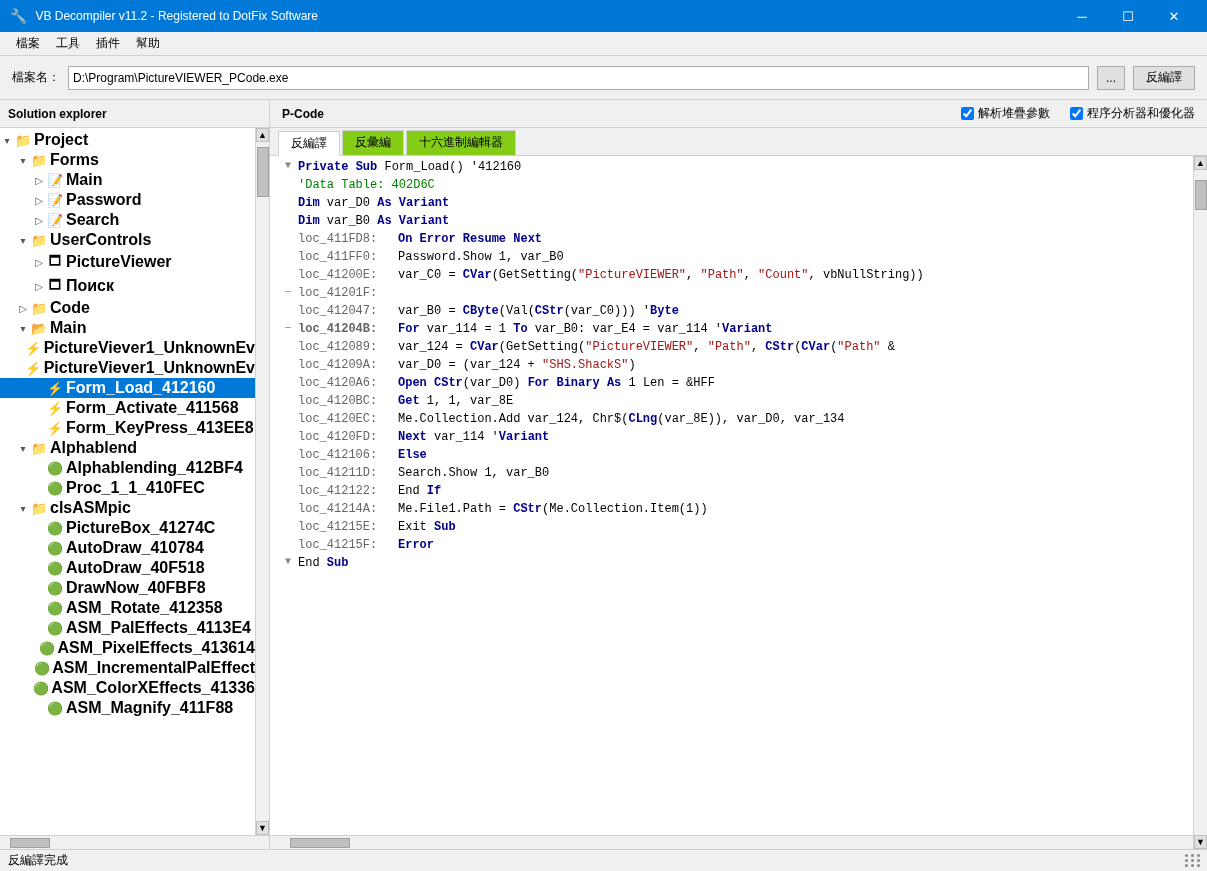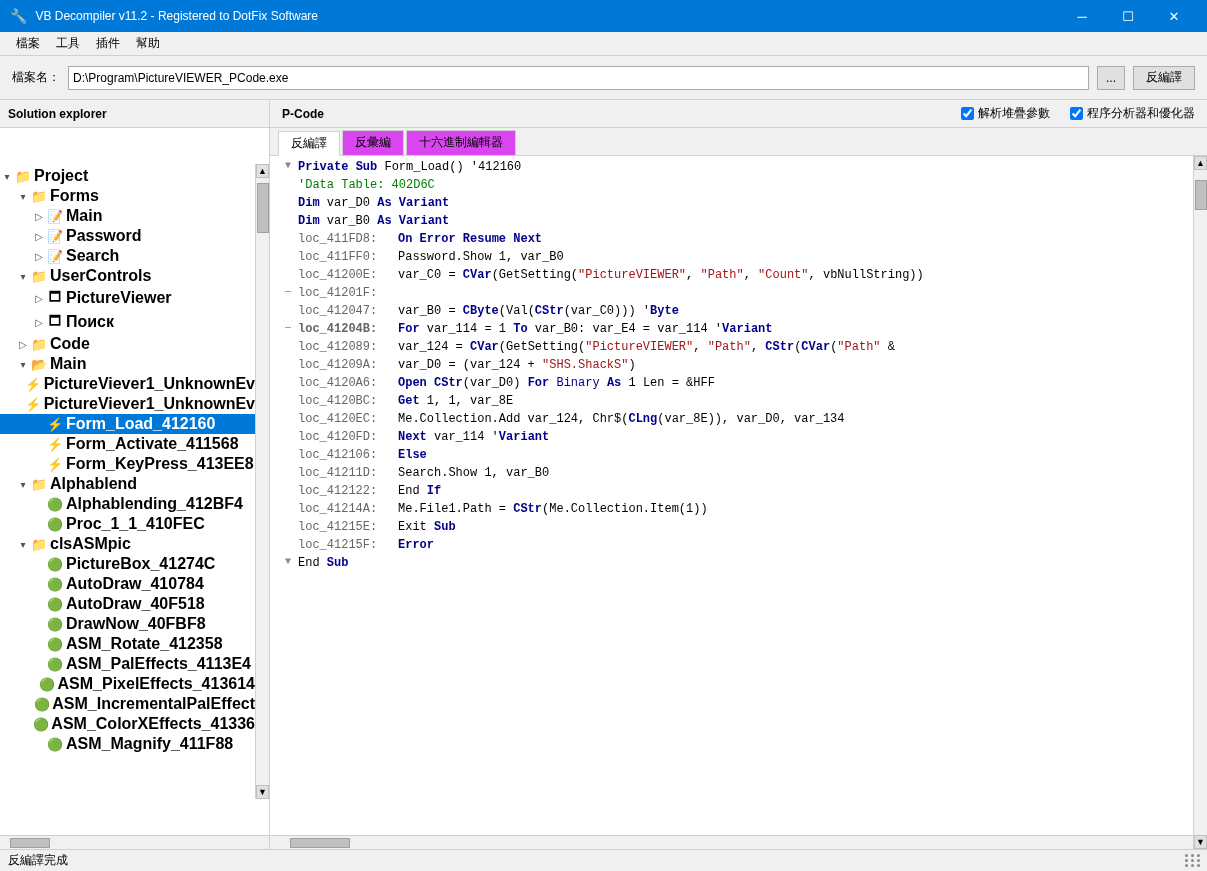--- a/index.html
+++ b/index.html
@@ -20,21 +20,21 @@
     .filebar { display: flex; align-items: center; padding: 8px 12px; gap: 8px; background: #f0f0f0; border-bottom: 1px solid #d0d0d0; height: 44px; }
     .filebar-label { font-size: 12px; white-space: nowrap; }
     .filebar-input { flex: 1; height: 24px; border: 1px solid #ababab; padding: 2px 4px; font-size: 12px; background: white; }
     .filebar-browse { height: 24px; padding: 2px 8px; border: 1px solid #ababab; background: #e0e0e0; cursor: pointer; font-size: 12px; }
     .filebar-decompile { height: 24px; padding: 2px 12px; border: 1px solid #ababab; background: #e0e0e0; cursor: pointer; font-size: 12px; }
 
     
     .main-area { display: flex; flex: 1; overflow: hidden; }
 
     
-    .sidebar { width: 270px; min-width: 270px; display: flex; flex-direction: column; border-right: 1px solid #d0d0d0; background: white; overflow: hidden; gap: 36px; }
+    .sidebar { width: 270px; min-width: 270px; display: flex; flex-direction: column; border-right: 1px solid #d0d0d0; background: white; overflow: hidden; }
     .sidebar-header { padding: 4px 8px; font-size: 12px; font-weight: bold; background: #f0f0f0; border-bottom: 1px solid #d0d0d0; height: 28px; display: flex; align-items: center; }
 
     
     .tree { flex: 1; overflow-y: auto; overflow-x: auto; background: white; padding: 2px 0; }
     .tree-item { display: flex; align-items: center; padding: 1px 0; cursor: pointer; white-space: nowrap; font-size: 12px; }
     .tree-item.selected { background: #0078d7; color: white; }
     .tree-item .indent { display: inline-block; }
     .tree-item .toggle { width: 14px; display: inline-flex; align-items: center; justify-content: center; font-size: 10px; color: #555; }
     .tree-item .icon { width: 18px; margin-right: 2px; display: inline-flex; align-items: center; justify-content: center; }
     .tree-item .label { font-size: 16px; font-weight: bold; }
@@ -48,21 +48,21 @@
     .right-panel { flex: 1; display: flex; flex-direction: column; overflow: hidden; background: white; }
     .right-header { display: flex; align-items: center; padding: 4px 12px; background: #f0f0f0; border-bottom: 1px solid #d0d0d0; height: 28px; gap: 20px; }
     .right-header-title { font-size: 12px; font-weight: bold; }
     .right-header-options { display: flex; align-items: center; gap: 20px; margin-left: auto; }
     .checkbox-group { display: flex; align-items: center; gap: 4px; }
     .checkbox-group input[type=checkbox] { width: 13px; height: 13px; }
     .checkbox-group label { font-size: 12px; }
 
     
     .tabs { display: flex; background: #f0f0f0; border-bottom: 1px solid #d0d0d0; padding: 2px 8px 0 8px; }
-    .tab { padding: 3px 12px; border: 1px solid #d0d0d0; border-bottom: none; background: #d946ef; cursor: pointer; font-size: 12px; margin-right: 2px; }
+    .tab { padding: 3px 12px; border: 1px solid #d0d0d0; border-bottom: none; background: #84cc16; cursor: pointer; font-size: 12px; margin-right: 2px; }
     .tab.active { background: white; border-bottom: 1px solid white; position: relative; top: 1px; }
 
     
     .code-area { flex: 1; overflow: auto; padding: 4px 0; background: white; font-family: 'Courier New', monospace; font-size: 12px; position: relative; }
     .code-line { display: flex; align-items: flex-start; min-height: 18px; padding: 0 8px; white-space: nowrap; }
     .code-line .lmark { width: 20px; min-width: 20px; color: #666; display: flex; align-items: center; justify-content: center; }
     .code-line .loc-label { color: #666; min-width: 90px; display: inline-block; }
     .code-text { flex: 1; }
 
     
@@ -386,21 +386,21 @@
               <span class="code-text">        var_124 = <span style="color:#00008b;font-weight:bold">CVar</span>(GetSetting(<span style="color:#a31515">"PictureVIEWER"</span>, <span style="color:#a31515">"Path"</span>, <span style="color:#00008b;font-weight:bold">CStr</span>(<span style="color:#00008b;font-weight:bold">CVar</span>(<span style="color:#a31515">"Path"</span> &amp;</span>
             </div>
             <div class="code-line">
               <span class="lmark" style="color: rgb(136, 136, 136); font-size: 10px;"></span>
               <span class="loc-label" style="color: rgb(102, 102, 102); min-width: 100px; display: inline-block;">loc_41209A:</span>
               <span class="code-text">        var_D0 = (var_124 + <span style="color:#a31515">"SHS.ShackS"</span>)</span>
             </div>
             <div class="code-line">
               <span class="lmark" style="color: rgb(136, 136, 136); font-size: 10px;"></span>
               <span class="loc-label" style="color: rgb(102, 102, 102); min-width: 100px; display: inline-block;">loc_4120A6:</span>
-              <span class="code-text">        <span style="color:#00008b;font-weight:bold">Open</span> <span style="color:#00008b;font-weight:bold">CStr</span>(var_D0) <span style="color:#00008b;font-weight:bold">For</span> <span style="color:#00008b;font-weight:normal">Binary</span> <span style="color:#00008b;font-weight:bold">As</span> 1 Len = &amp;HFF</span>
+              <span class="code-text">        <span style="color:#00008b;font-weight:bold">Open</span> <span style="color:#00008b;font-weight:bold">CStr</span>(var_D0) <span style="color:#00008b;font-weight:bold">For</span> <span style="color:#00008b;font-weight:bold">Binary</span> <span style="color:#00008b;font-weight:bold">As</span> 1 Len = &amp;HFF</span>
             </div>
             <div class="code-line">
               <span class="lmark" style="color: rgb(136, 136, 136); font-size: 10px;"></span>
               <span class="loc-label" style="color: rgb(102, 102, 102); min-width: 100px; display: inline-block;">loc_4120BC:</span>
               <span class="code-text">        <span style="color:#00008b;font-weight:bold">Get</span> 1, 1, var_8E</span>
             </div>
             <div class="code-line">
               <span class="lmark" style="color: rgb(136, 136, 136); font-size: 10px;"></span>
               <span class="loc-label" style="color: rgb(102, 102, 102); min-width: 100px; display: inline-block;">loc_4120EC:</span>
               <span class="code-text">        Me.Collection.Add var_124, Chr$(<span style="color:#00008b;font-weight:bold">CLng</span>(var_8E)), var_D0, var_134</span>

